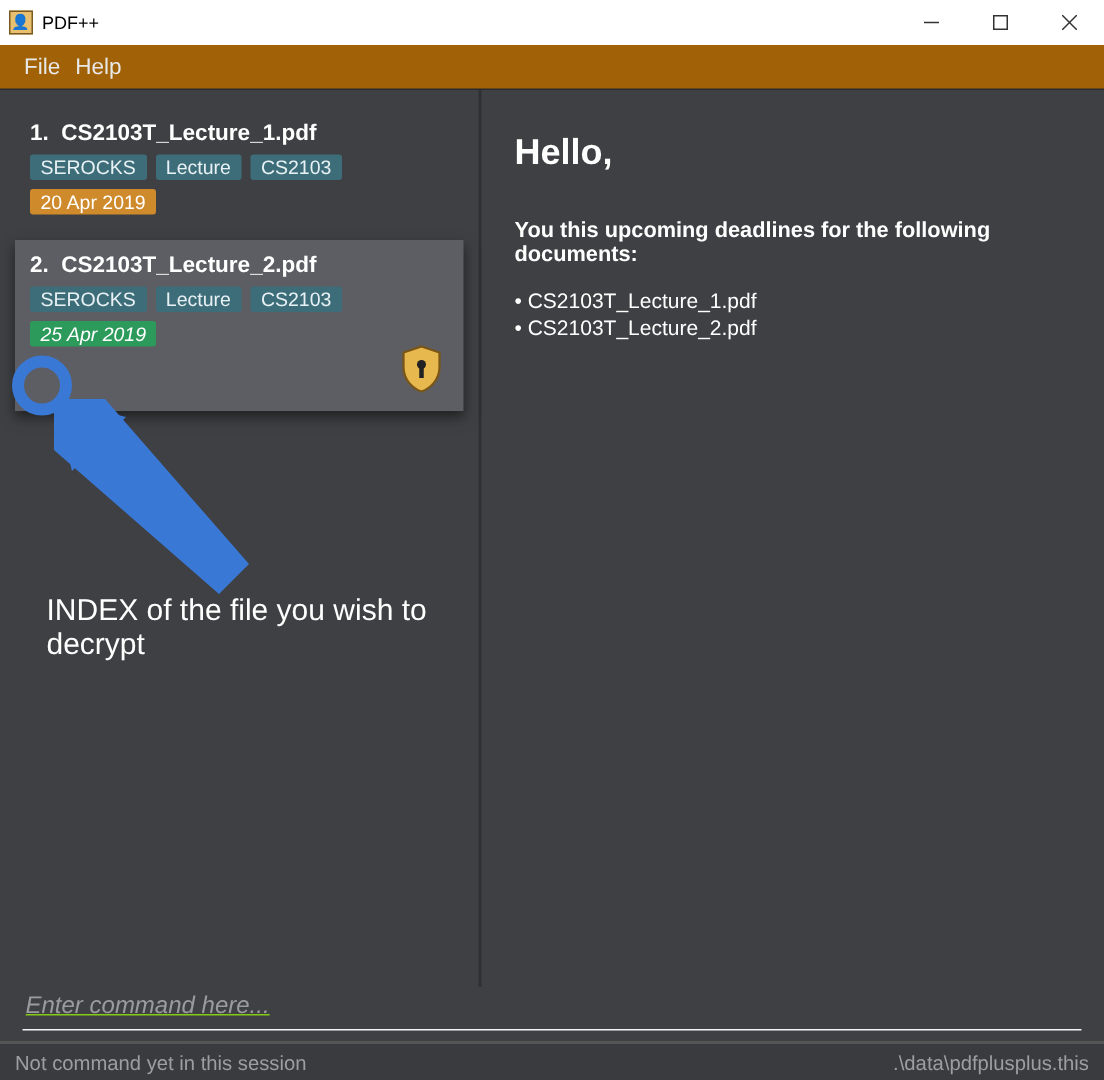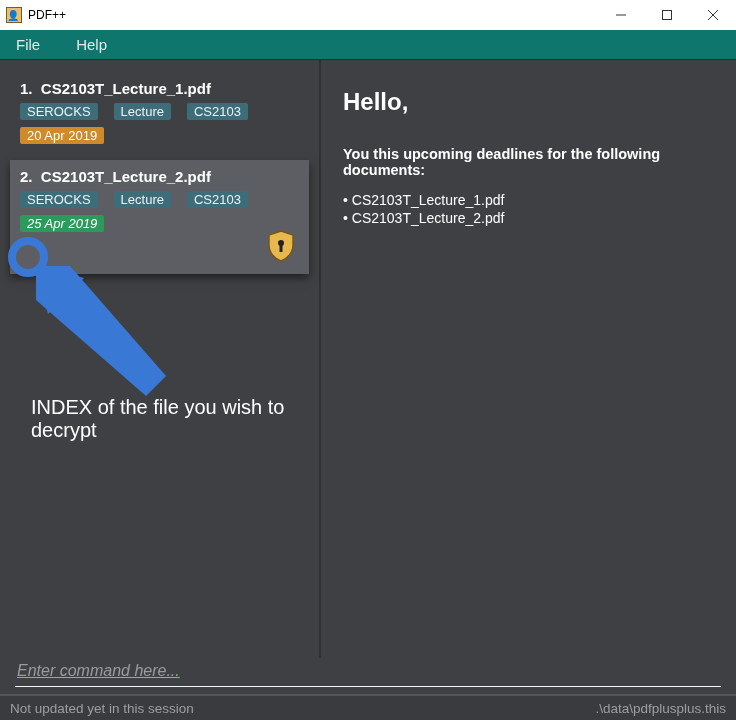--- a/index.html
+++ b/index.html
@@ -22,21 +22,21 @@
   .win-controls {
     position: absolute; right: 0; top: 0; height: 30px; display:flex;
   }
   .win-btn {
     width: 46px; height: 30px; display:flex; align-items:center; justify-content:center;
     font-size: 13px; color:#333;
   }
   .win-btn svg { stroke:#333; stroke-width:1; fill:none; }
   
   .menubar {
-    height: 30px; background:#0f766e; display:flex; align-items:center; gap:36px;
+    height: 30px; background:#a16207; display:flex; align-items:center; gap:10px;
     padding-left:16px; color:#e8e8e8; font-size:15px;
     border-bottom: 1px solid #2a2b2e;
   }
   .menu-item { cursor:default; }
   
   .main {
     display:flex; height: 598px;
   }
   .left-pane {
     width: 319px; padding: 12px 10px 10px 10px; position:relative;
@@ -49,21 +49,21 @@
   .card {
     padding: 8px 10px 10px 10px; margin-bottom:6px; position:relative;
   }
   .card.plain { }
   .card.selected {
     background: #5d5e63;
     box-shadow: 0 4px 8px rgba(0,0,0,0.5);
     padding-bottom: 42px;
   }
   .file-title { color:#fff; font-size:15px; font-weight:600; margin-bottom:6px; }
-  .tags { display:flex; gap:16px; margin-bottom:6px; flex-wrap:wrap; }
+  .tags { display:flex; gap:6px; margin-bottom:6px; flex-wrap:wrap; }
   .tag {
     background:#3e6d7a; color:#e8f2f4; font-size:13px; padding:1px 7px; border-radius:2px;
   }
   .date-badge {
     display:inline-block; background:#cf8a2b; color:#fff; font-size:13px; padding:1px 7px; border-radius:2px;text-align:right;
   }
   .date-badge.green { background:#2b9a5a;font-style:italic; }
   .shield-icon {
     position:absolute; right:14px; bottom:12px; width:28px; height:32px;
   }
@@ -189,15 +189,15 @@
     </ul>
   </div>
 </div>
 
 <div class="command-area">
   <input class="cmd-input" type="text" placeholder="Enter command here..." style="">
   <div class="output-box"></div>
 </div>
 
 <div class="statusbar">
-  <span>Not updated yet in this session</span>
+  <span>Not command yet in this session</span>
   <span>.\data\pdfplusplus.this</span>
 </div>
 
 </body></html>

